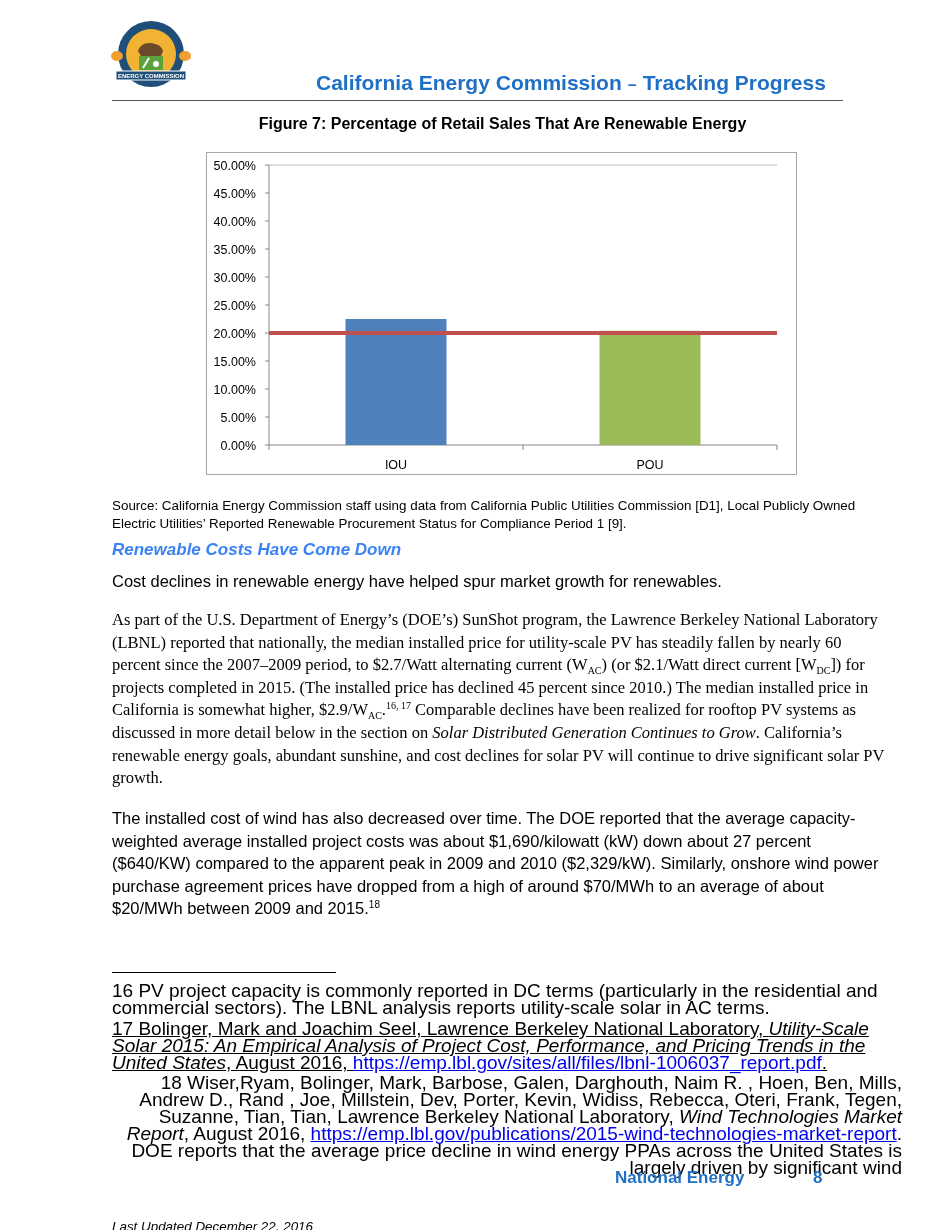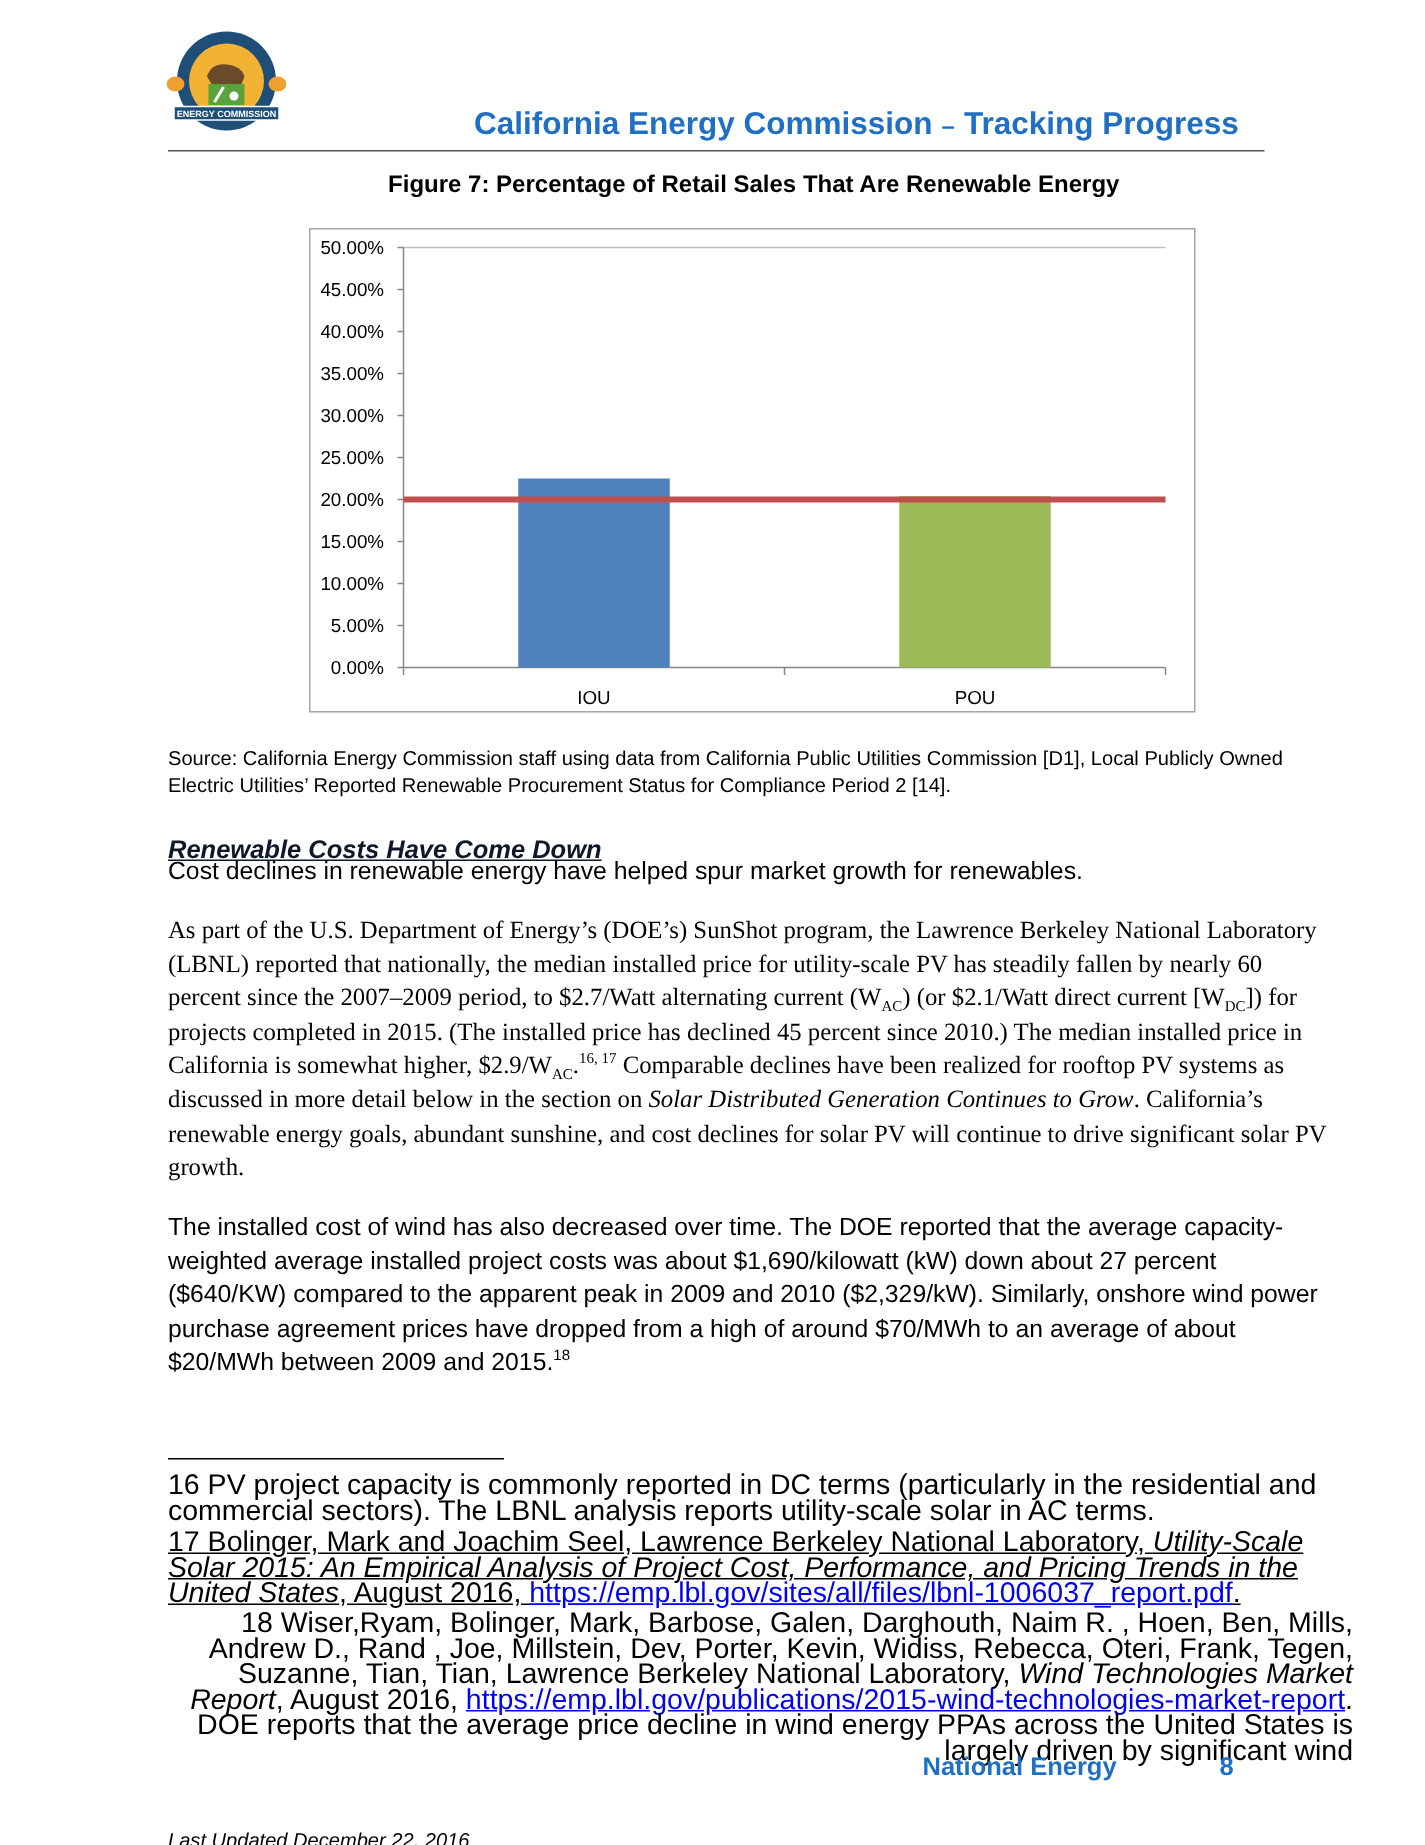--- a/index.html
+++ b/index.html
@@ -5,21 +5,21 @@
   html, body { margin: 0; padding: 0; background: #ffffff; }
   body { width: 950px; height: 1230px; position: relative; font-family: "Liberation Sans", sans-serif; color: #000; overflow: hidden; }
   .logo { position: absolute; left: 111px; top: 18px; width: 80px; height: 76px; }
   .header-title { position: absolute; left: 316px; top: 71px; font-size: 21px; font-weight: bold; color: #1f6fc5; white-space: nowrap; }
   .header-title .dash { font-size: 16px; margin: 0 6px; }
   .header-rule { position: absolute; left: 112px; top: 100px; width: 731px; height: 1px; background: #555; }
   .fig-title { position: absolute; left: 0; width: 1005px; top: 115px; text-align: center; font-size: 16px; font-weight: bold; }
   .chart-box { position: absolute; left: 206px; top: 152px; width: 591px; height: 323px; border: 1px solid #a6a6a6; box-sizing: border-box; }
   .chart-svg { position: absolute; left: 0; top: 0; }
   .source { position: absolute; left: 112px; top: 497px; width: 790px; font-size: 13.4px; line-height: 18px; }
-  .section-heading { position: absolute; left: 112px; top: 557px; font-size: 17px; font-weight: bold; font-style: italic; color: #0f172a; text-decoration: underline; }
+  .section-heading { position: absolute; left: 112px; top: 540px; font-size: 17px; font-weight: bold; font-style: italic; color: #3b82f6; }
   .body-p { position: absolute; left: 112px; width: 780px; font-size: 16.5px; line-height: 22.6px; }
   .p0 { top: 570px; }
   .p1 { top: 609px; font-family: Liberation Serif, serif; }
   .p2 { top: 807px; }
   sub, sup { font-size: 10px; line-height: 0; }
   .fn-rule { position: absolute; left: 112px; top: 972px; width: 224px; height: 1px; background: #000; }
   .fn { position: absolute; left: 112px; width: 790px; font-size: 19px; line-height: 17px; }
   .fn16 { top: 982px; }
   .fn17 { top: 1020px; text-decoration: underline; }
   .fn18 { top: 1074px; text-align: right; }
@@ -81,21 +81,21 @@
       <line x1="62" y1="292" x2="62" y2="297" stroke="#868686"></line>
       <line x1="316" y1="292" x2="316" y2="297" stroke="#868686"></line>
       <line x1="570" y1="292" x2="570" y2="297" stroke="#868686"></line>
       <rect x="138.5" y="166" width="101" height="126" fill="#4f81bd"></rect>
       <text x="189" y="316" text-anchor="middle" font-size="12.5" fill="#000" font-family="Liberation Sans, sans-serif">IOU</text>
       <rect x="392.5" y="177.76" width="101" height="114.24000000000001" fill="#9bbb59"></rect>
       <text x="443" y="316" text-anchor="middle" font-size="12.5" fill="#000" font-family="Liberation Sans, sans-serif">POU</text>
       <line x1="62" y1="180" x2="570" y2="180" stroke="#c0504d" stroke-width="4"></line>
     </svg>
 </div>
-<div class="source">Source: California Energy Commission staff using data from California Public Utilities Commission [D1], Local Publicly Owned Electric Utilities’ Reported Renewable Procurement Status for Compliance Period 2 [14].</div>
+<div class="source">Source: California Energy Commission staff using data from California Public Utilities Commission [D1], Local Publicly Owned Electric Utilities’ Reported Renewable Procurement Status for Compliance Period 1 [9].</div>
 
 <div class="section-heading">Renewable Costs Have Come Down</div>
 <div class="body-p p0">Cost declines in renewable energy have helped spur market growth for renewables.</div>
 <div class="body-p p1"><span>As part of the  U.S. Department of Energy’s (DOE’s) SunShot program, the Lawrence Berkeley National Laboratory (LBNL) reported that nationally, the median installed price for utility-scale PV has steadily fallen by nearly 60 percent since the 2007–2009 period, to $2.7/Watt alternating current (W</span><sub>AC</sub><span>) (or $2.1/Watt direct current [W</span><sub>DC</sub><span>]) for projects completed in 2015. (The installed price has declined 45 percent since 2010.) The median installed price in California is somewhat higher, $2.9/W</span><sub>AC</sub><span>.</span><sup>16, 17</sup><span> Comparable declines have been realized for rooftop PV systems as discussed in more detail below in the section on </span><i>Solar Distributed Generation Continues to Grow</i><span>. California’s renewable energy goals, abundant sunshine, and cost declines for solar PV will continue to drive significant solar PV growth.</span></div>
 <div class="body-p p2"><span>The installed cost of wind has also decreased over time. The DOE reported that the average capacity-weighted average installed project costs was about $1,690/kilowatt (kW) down about 27 percent ($640/KW) compared to the apparent peak in 2009 and 2010 ($2,329/kW). Similarly, onshore wind power purchase agreement prices have dropped from a high of around $70/MWh to an average of about $20/MWh between 2009 and 2015.</span><sup>18</sup></div>
 
 <div class="fn-rule"></div>
 <div class="fn fn16">16 PV project capacity is commonly reported in DC terms (particularly in the residential and commercial sectors). The LBNL analysis reports utility-scale solar in AC terms.</div>
 <div class="fn fn17"><span>17 Bolinger, Mark and Joachim Seel, Lawrence Berkeley National Laboratory, </span><i>Utility-Scale Solar 2015: An Empirical Analysis of Project Cost, Performance, and Pricing Trends in the United States</i><span>, August 2016, </span><a class="link">https://emp.lbl.gov/sites/all/files/lbnl-1006037_report.pdf</a><span>.</span></div>
 <div class="fn fn18"><span>18 Wiser,Ryam, Bolinger, Mark, Barbose, Galen, Darghouth, Naim R. , Hoen, Ben, Mills, Andrew D., Rand , Joe, Millstein, Dev, Porter, Kevin, Widiss, Rebecca, Oteri, Frank, Tegen, Suzanne, Tian, Tian, Lawrence Berkeley National Laboratory, </span><i>Wind Technologies Market Report</i><span>, August 2016,  </span><a class="link">https://emp.lbl.gov/publications/2015-wind-technologies-market-report</a><span>. DOE reports that the average price decline in wind energy PPAs across the United States is largely driven by significant wind</span></div>

